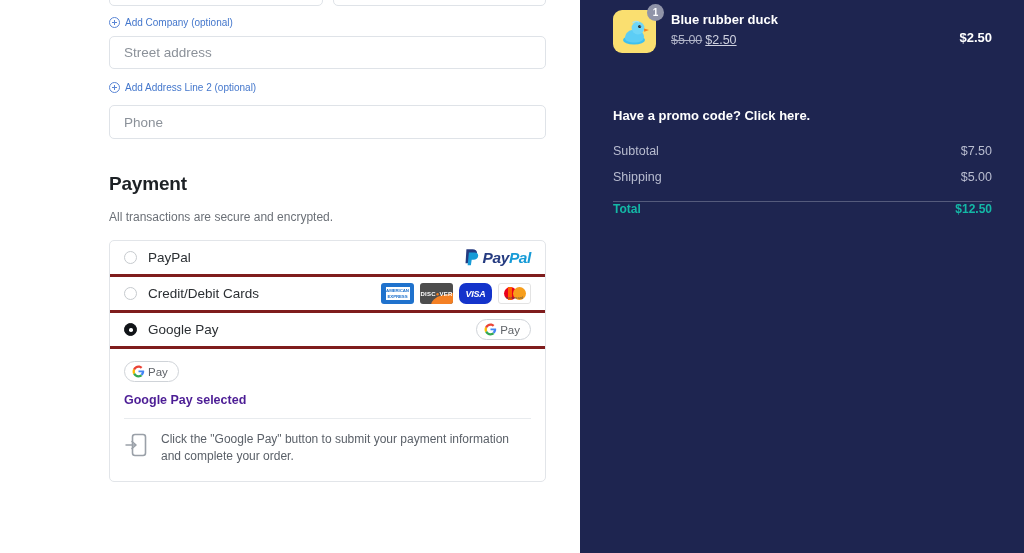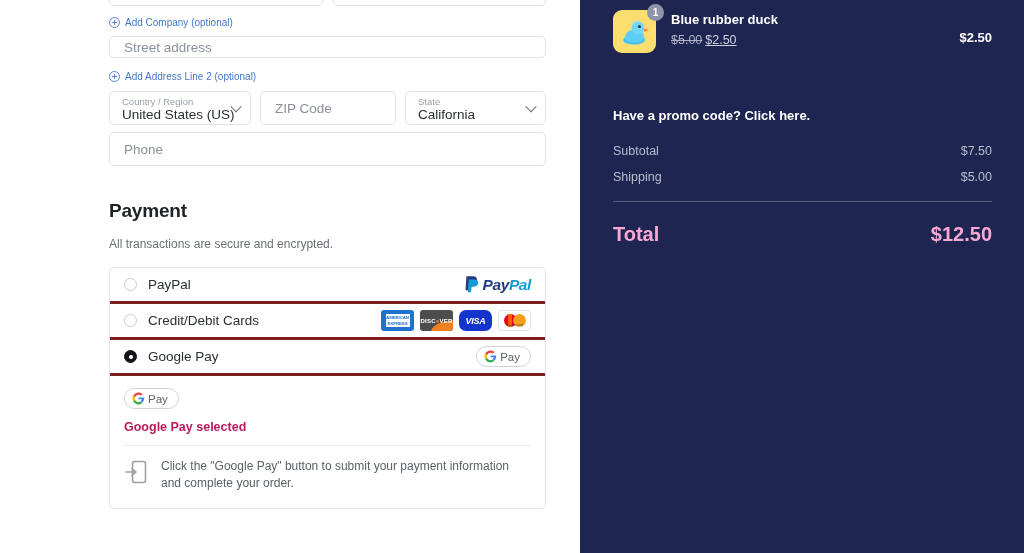--- a/index.html
+++ b/index.html
@@ -56,21 +56,21 @@
     position: relative;
     flex: 0 0 auto;
   }
   .addlink .plus-ic:before, .addlink .plus-ic:after {
     content: ""; position: absolute; background: #5a86d6;
   }
   .addlink .plus-ic:before { left: 2px; right: 2px; top: 3.6px; height: 1.4px; }
   .addlink .plus-ic:after  { top: 2px; bottom: 2px; left: 3.6px; width: 1.4px; }
 
   .street-wrap { margin-top: 3px; }
-  .street { height: 22px; text-align: right; }
+  .street { height: 33px; text-align: right; }
 
   .triple { display: flex; gap: 9px; margin-top: 4px; }
   .select-box {
     width: 143px; height: 34px;
     border: 1px solid #dfe3e8;
     border-radius: 5px;
     background: #fff;
     padding: 3px 9px 0 12px;
     position: relative;
     display: flex; flex-direction: column; justify-content: center;
@@ -181,21 +181,21 @@
     padding: 3px 10px 3px 7px;
     background: #fff;
   }
   .gpay-pill .g-glyph { width: 13px; height: 13px; }
   .gpay-pill .pay-word { font-size: 11.5px; color: #5f6368; font-weight: 500; }
 
   
   .gp-panel { padding: 12px 14px 16px 14px; }
   .gp-panel .pill-wrap { margin-bottom: 11px; }
   .gp-selected {
-    font-size: 12.5px; font-weight: bold; color: #be185d;
+    font-size: 12.5px; font-weight: bold; color: #4c1d95;
     padding-bottom: 11px;
     border-bottom: 1px solid #e8ebee;
   }
   .gp-instr { display: flex; gap: 13px; padding-top: 12px; align-items: flex-start; }
   .gp-instr .submit-ic { flex: 0 0 auto; margin-top: 1px; }
   .gp-instr .txt { font-size: 12px; line-height: 17px; color: #5b6169; }
 
   
   .right-pane {
     width: 444px; height: 553px;
@@ -233,21 +233,21 @@
   .promo {
     margin-top: 55px;
     font-size: 13px; font-weight: bold; color: #ffffff;
     cursor: pointer;
   }
 
   .totals { margin-top: 21px; }
   .tot-row { display: flex; font-size: 12.5px; color: #b9bdd0; margin-bottom: 12px; }
   .tot-row .amt { margin-left: auto; }
   .divider { height: 1px; background: #555b7c; margin: 17px 0 0 0; }
-  .grand { display: flex; margin-top: 21px; font-size: 20px; font-weight: bold; color: #f9a8d4; }
+  .grand { display: flex; font-size: 12px; font-weight: bold; color: #14b8a6; }
   .grand .amt { margin-left: auto; }
 </style>
 </head>
 <body>
 
 <div id="page">
 
   <div class="left-pane">
     <div class="form-col">
 
@@ -263,33 +263,20 @@
 
       <div class="street-wrap">
         <div class="field street">Street address</div>
       </div>
 
       <div class="addlink" style="margin-top:8px;">
         <span class="plus-ic"></span>
         <span>Add Address Line 2 (optional)</span>
       </div>
 
-      <div class="triple">
-        <div class="select-box">
-          <span class="lbl">Country / Region</span>
-          <span class="val">United States (US)</span>
-          <span class="chev"></span>
-        </div>
-        <div class="field zip">ZIP Code</div>
-        <div class="select-box state-box">
-          <span class="lbl">State</span>
-          <span class="val">California</span>
-          <span class="chev"></span>
-        </div>
-      </div>
 
       <div class="field phone">Phone</div>
 
       <h2 class="payment-title">Payment</h2>
       <div class="secure-note">All transactions are secure and encrypted.</div>
 
       <div class="pay-card">
 
         <div class="pay-row">
           <span class="radio"></span>

